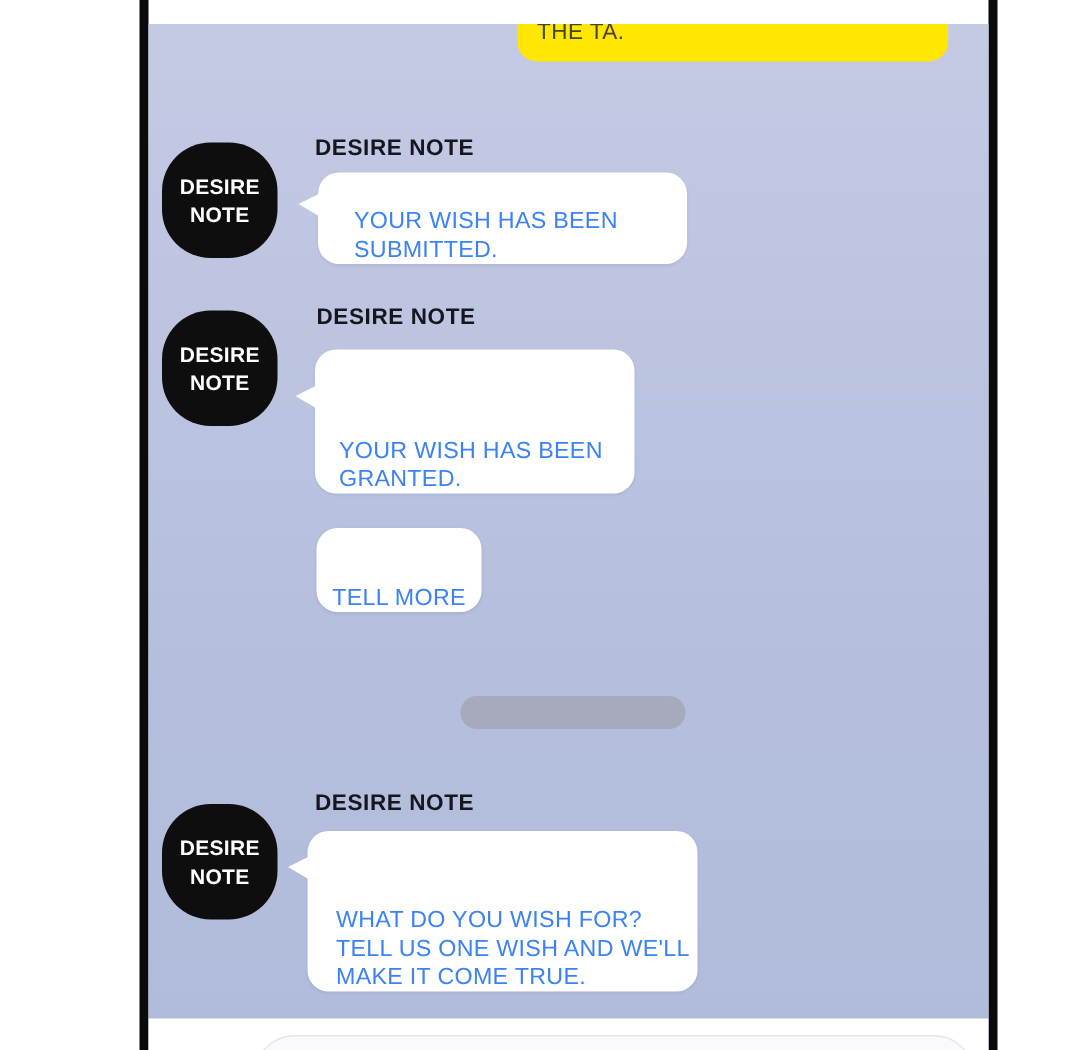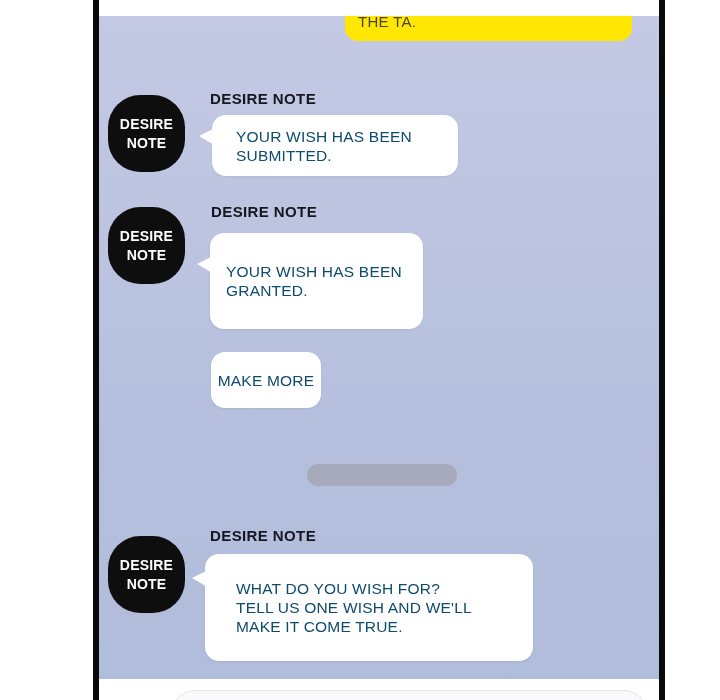--- a/index.html
+++ b/index.html
@@ -41,28 +41,28 @@
   .sender-name{
     position:absolute;
     font-size:15px;font-weight:700;letter-spacing:.4px;color:#16161e;
   }
   .name-1{left:111px;top:74px;}
   .name-2{left:112px;top:187px;}
   .name-3{left:111px;top:511px;}
   
   .bubble{
     position:absolute;background:#ffffff;border-radius:14px;
-    display:flex;align-items:center;
-    font-size:15.5px;line-height:19px;letter-spacing:.2px;color:#0c4a6e;
+    display:flex;align-items:flex-end;
+    font-size:15.5px;line-height:19px;letter-spacing:.2px;color:#3b82f6;
     box-shadow:0 1px 2px rgba(60,70,110,0.10);
   }
   .bubble-1{left:113px;top:99px;width:246px;height:61px;padding-left:24px;box-sizing:border-box;}
   .bubble-2{left:111px;top:217px;width:213px;height:96px;padding-left:16px;box-sizing:border-box;}
   .bubble-3{left:112px;top:336px;width:110px;height:56px;justify-content:center;}
-  .bubble-4{left:106px;top:538px;width:328px;height:107px;padding-left:31px;box-sizing:border-box;}
+  .bubble-4{left:106px;top:538px;width:260px;height:107px;padding-left:19px;box-sizing:border-box;}
   .tail{
     position:absolute;left:-13px;width:16px;height:19px;background:#ffffff;
     clip-path:polygon(100% 0%, 0% 42%, 100% 92%);
   }
   .tail-1{top:13px;}
   .tail-2{top:23px;}
   .tail-4{top:16px;}
   
   .divider-pill{
     position:absolute;left:208px;top:448px;width:150px;height:22px;
@@ -116,21 +116,21 @@
   <div class="avatar avatar-2 ws">DESIRE
 NOTE</div>
   <div class="sender-name name-2">DESIRE NOTE</div>
   <div class="bubble bubble-2">
     <div class="tail tail-2"></div>
     <div class="ws">YOUR WISH HAS BEEN
 GRANTED.</div>
   </div>
 
   <div class="bubble bubble-3">
-    <div>MAKE MORE</div>
+    <div>TELL MORE</div>
   </div>
 
   <div class="divider-pill"></div>
 
   <div class="sender-name name-3">DESIRE NOTE</div>
   <div class="avatar avatar-3 ws">DESIRE
 NOTE</div>
   <div class="bubble bubble-4">
     <div class="tail tail-4"></div>
     <div class="ws">WHAT DO YOU WISH FOR?

